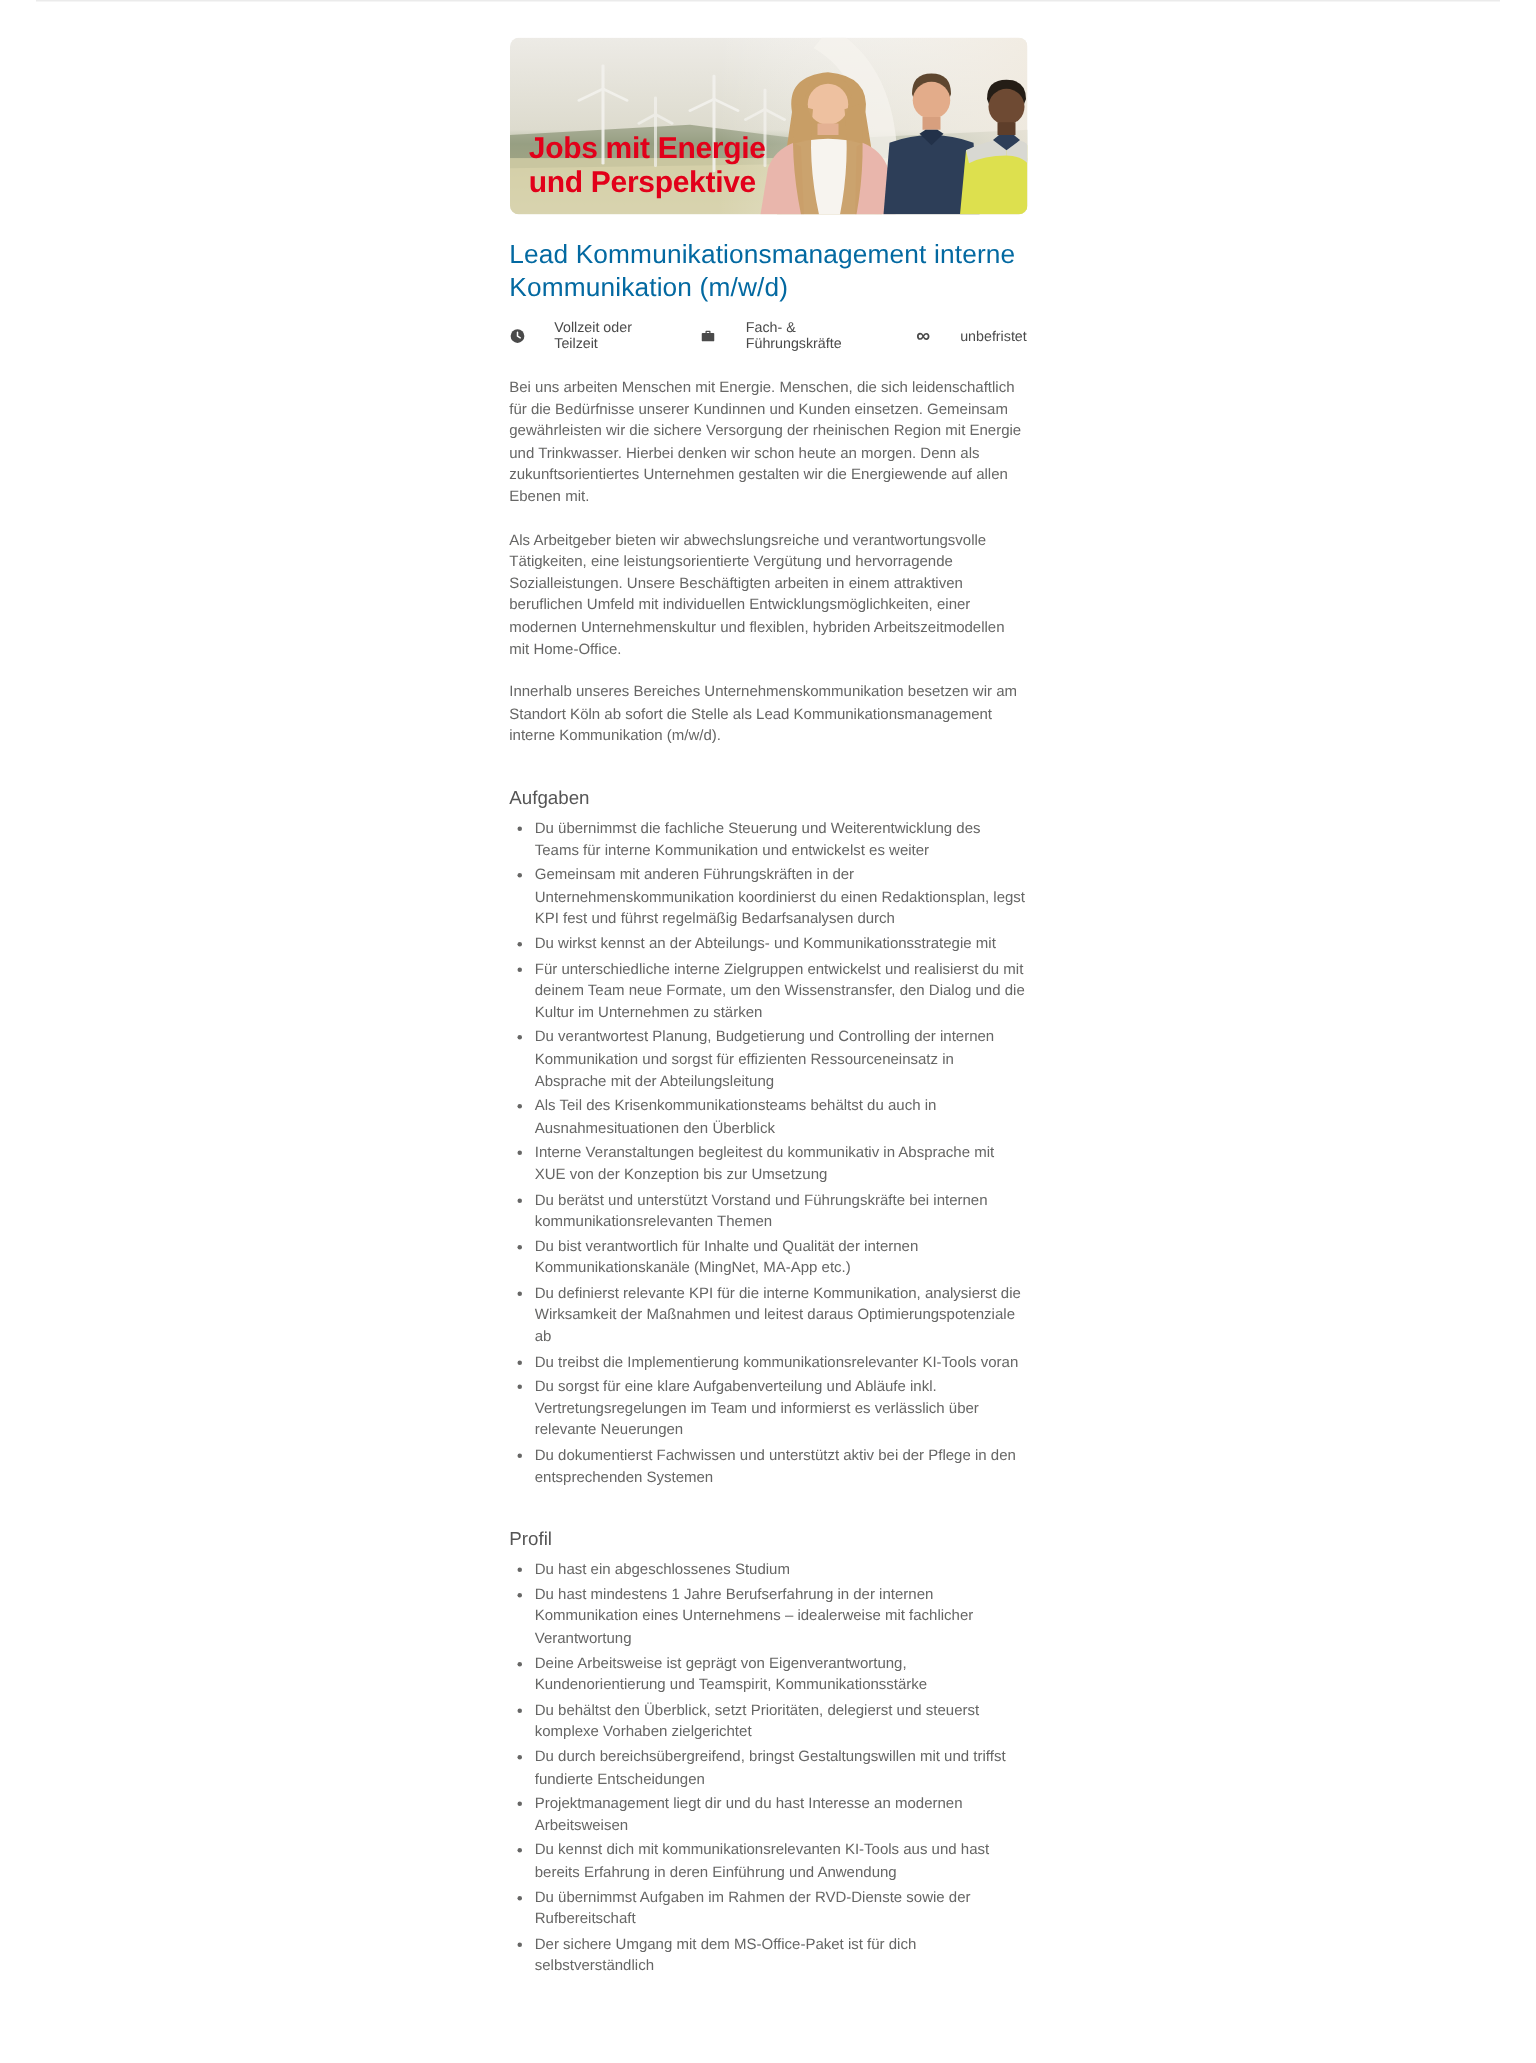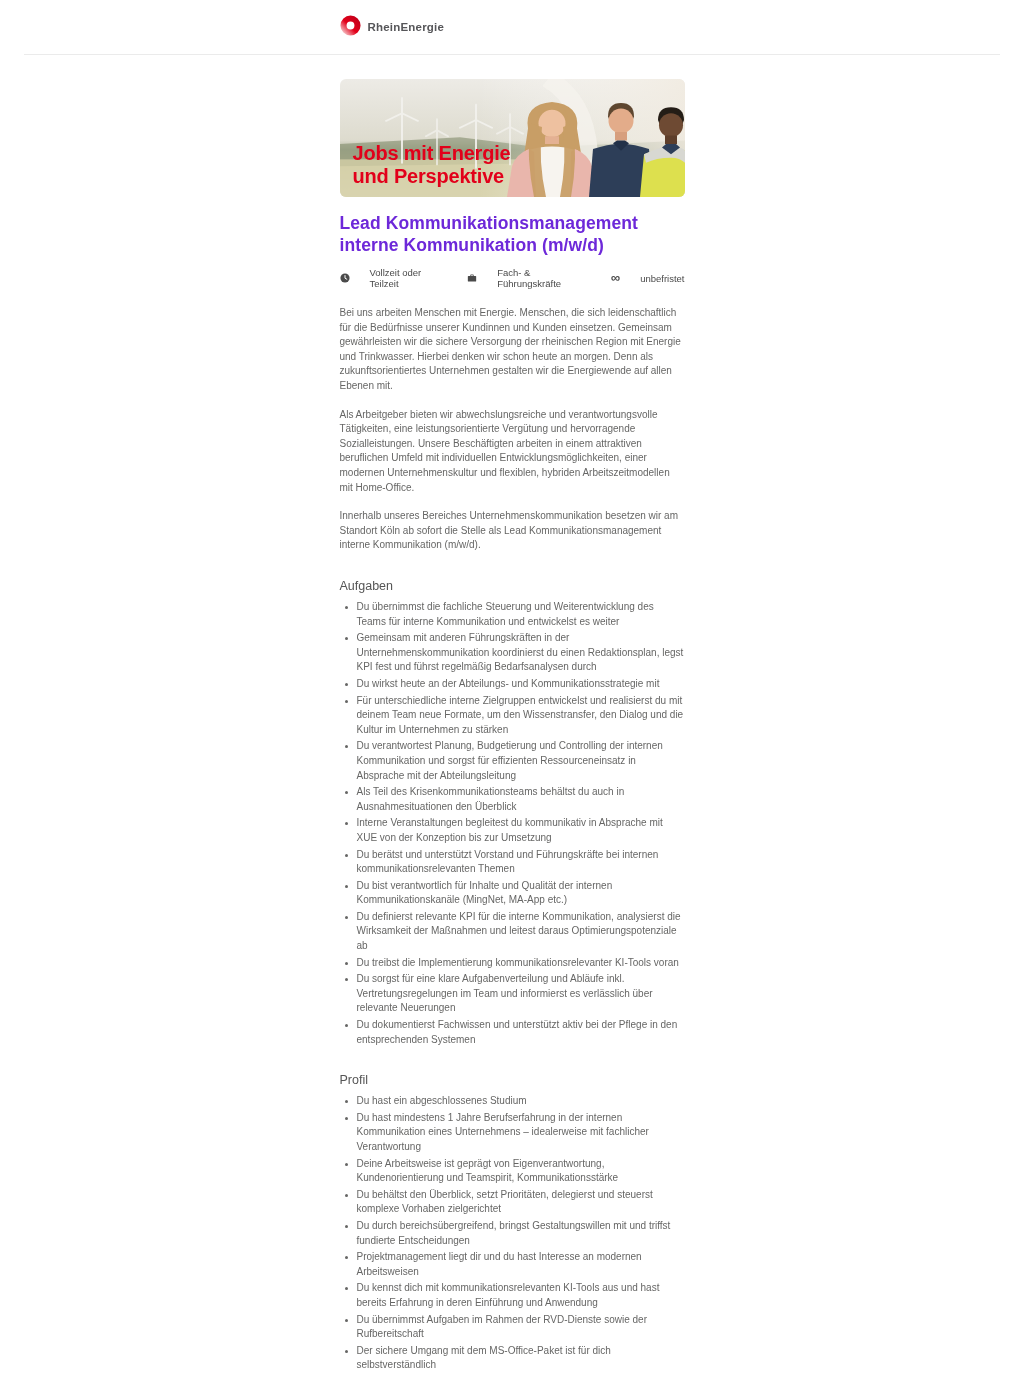--- a/index.html
+++ b/index.html
@@ -32,58 +32,41 @@
   .hero svg { display: block; width: 100%; height: 100%; }
   .hero-text {
     position: absolute; left: 13px; bottom: 9px;
     font-size: 20px; font-weight: 700; line-height: 1.16;
     color: #e2001a; letter-spacing: -0.2px;
   }
 
   
   .job-title {
     margin-top: 15px;
-    font-size: 17.5px; font-weight: 700; line-height: 1.26;
-    color: #6d28d9; letter-spacing: 0.1px;
+    font-size: 17.5px; font-weight: 400; line-height: 1.26;
+    color: #0369a1; letter-spacing: 0.1px;
   }
   .meta { display: flex; align-items: center; gap: 18px; margin-top: 11px; }
   .meta-item { display: inline-flex; align-items: center; gap: 20px; font-size: 9.5px; color: #4a4a4a; }
   .meta-item svg { display: block; }
   .infinity-glyph { font-size: 13px; font-weight: 700; color: #4a4a4a; line-height: 10px; }
 
   .para { font-size: 10px; line-height: 1.46; margin-top: 14px; color: #666665; }
   .para.first { margin-top: 17px; }
 
   section.block { margin-top: 26px; }
   h2.section-heading { font-size: 12.5px; font-weight: 400; color: #555555; margin-bottom: 7px; }
   ul.bullets { list-style: disc; padding-left: 17px; }
   ul.bullets li { font-size: 10px; line-height: 1.46; margin-bottom: 2px; color: #666665; }
   ul.bullets li::marker { color: #666665; font-size: 9px; }
 </style>
 </head>
 <body>
 
 <header>
-  <div class="container header-inner">
-    <a class="logo">
-      <span>
-        <svg width="21" height="21" viewBox="0 0 24 24">
-          <defs>
-            <linearGradient id="ringGradA" x1="0" y1="1" x2="1" y2="0">
-              <stop offset="0" stop-color="#f6b9be"></stop>
-              <stop offset="0.45" stop-color="#e2001a"></stop>
-              <stop offset="1" stop-color="#c4001a"></stop>
-            </linearGradient>
-          </defs>
-          <circle cx="12" cy="12" r="8" fill="none" stroke="url(#ringGradA)" stroke-width="7"></circle>
-        </svg>
-      </span>
-      <span class="logo-text">RheinEnergie</span>
-    </a>
-  </div>
   <hr class="rule">
 </header>
 
 <main>
   <div class="container">
 
     <div class="hero">
       <svg viewBox="0 0 345 138" preserveAspectRatio="none">
         <defs>
           <linearGradient id="sky" x1="0" y1="0" x2="0" y2="1">
@@ -190,21 +173,21 @@
 
     <p class="para first">Bei uns arbeiten Menschen mit Energie. Menschen, die sich leidenschaftlich für die Bedürfnisse unserer Kundinnen und Kunden einsetzen. Gemeinsam gewährleisten wir die sichere Versorgung der rheinischen Region mit Energie und Trinkwasser. Hierbei denken wir schon heute an morgen. Denn als zukunftsorientiertes Unternehmen gestalten wir die Energiewende auf allen Ebenen mit.</p>
     <p class="para">Als Arbeitgeber bieten wir abwechslungsreiche und verantwortungsvolle Tätigkeiten, eine leistungsorientierte Vergütung und hervorragende Sozialleistungen. Unsere Beschäftigten arbeiten in einem attraktiven beruflichen Umfeld mit individuellen Entwicklungsmöglichkeiten, einer modernen Unternehmenskultur und flexiblen, hybriden Arbeitszeitmodellen mit Home-Office.</p>
     <p class="para">Innerhalb unseres Bereiches Unternehmenskommunikation besetzen wir am Standort Köln ab sofort die Stelle als Lead Kommunikationsmanagement interne Kommunikation (m/w/d).</p>
 
     <section class="block">
       <h2 class="section-heading">Aufgaben</h2>
       <ul class="bullets">
         <li>Du übernimmst die fachliche Steuerung und Weiterentwicklung des Teams für interne Kommunikation und entwickelst es weiter</li>
         <li>Gemeinsam mit anderen Führungskräften in der Unternehmenskommunikation koordinierst du einen Redaktionsplan, legst KPI fest und führst regelmäßig Bedarfsanalysen durch</li>
-        <li>Du wirkst heute an der Abteilungs- und Kommunikationsstrategie mit</li>
+        <li>Du wirkst kennst an der Abteilungs- und Kommunikationsstrategie mit</li>
         <li>Für unterschiedliche interne Zielgruppen entwickelst und realisierst du mit deinem Team neue Formate, um den Wissenstransfer, den Dialog und die Kultur im Unternehmen zu stärken</li>
         <li>Du verantwortest Planung, Budgetierung und Controlling der internen Kommunikation und sorgst für effizienten Ressourceneinsatz in Absprache mit der Abteilungsleitung</li>
         <li>Als Teil des Krisenkommunikationsteams behältst du auch in Ausnahmesituationen den Überblick</li>
         <li>Interne Veranstaltungen begleitest du kommunikativ in Absprache mit XUE von der Konzeption bis zur Umsetzung</li>
         <li>Du berätst und unterstützt Vorstand und Führungskräfte bei internen kommunikationsrelevanten Themen</li>
         <li>Du bist verantwortlich für Inhalte und Qualität der internen Kommunikationskanäle (MingNet, MA-App etc.)</li>
         <li>Du definierst relevante KPI für die interne Kommunikation, analysierst die Wirksamkeit der Maßnahmen und leitest daraus Optimierungspotenziale ab</li>
         <li>Du treibst die Implementierung kommunikationsrelevanter KI-Tools voran</li>
         <li>Du sorgst für eine klare Aufgabenverteilung und Abläufe inkl. Vertretungsregelungen im Team und informierst es verlässlich über relevante Neuerungen</li>
         <li>Du dokumentierst Fachwissen und unterstützt aktiv bei der Pflege in den entsprechenden Systemen</li>

